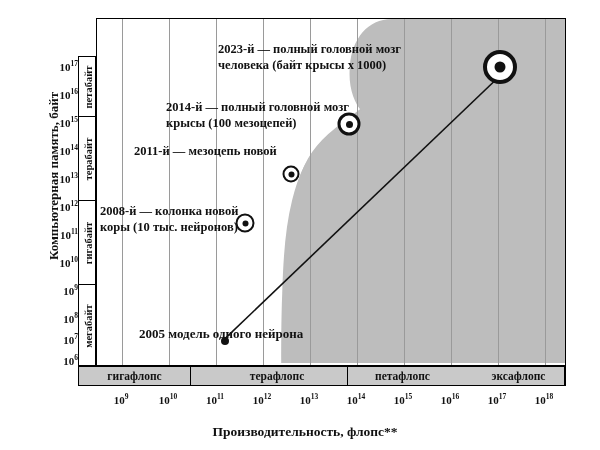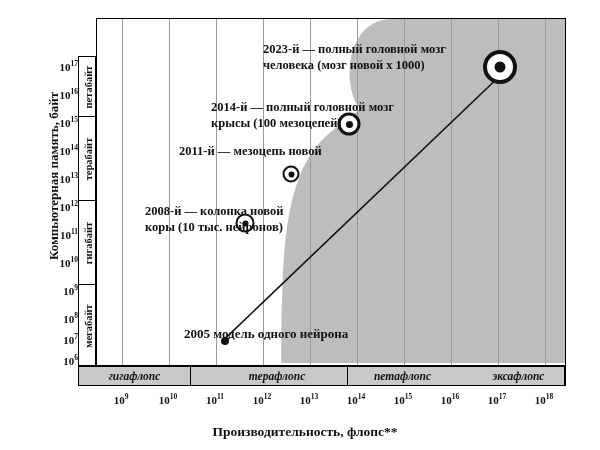--- a/index.html
+++ b/index.html
@@ -140,21 +140,20 @@
   
   #xband {
     position: absolute;
     left: 78px;
     top: 366px;
     width: 488px;
     height: 20px;
     border: 1.5px solid #000;
     box-sizing: border-box;
     background: #c9c9c9;
-    font-style: italic;
   }
   .xband-cell {
     position: absolute;
     top: 0;
     height: 100%;
     border-right: 1.5px solid #000;
     box-sizing: border-box;
     font-size: 11.5px;
     font-weight: bold;
     display: flex;
@@ -179,21 +178,21 @@
   }
   .xtick sup { font-size: 7.5px; }
   
   .anno {
     position: absolute;
     font-size: 12.5px;
     line-height: 15.5px;
     font-weight: bold;
     color: #111;
   }
-  .anno .l2 { display:block;padding-left:45px; }
+  .anno .l2 { display:block; }
 </style>
 </head>
 <body>
 
 <div id="stage">
 
   <div class="ylabel">Компьютерная память, байт</div>
 
   <div id="yticks">
     <div class="ytick" style="top:58px">10<sup>17</sup></div>
@@ -266,21 +265,21 @@
       <span class="core" style="width:7px;height:7px"></span>
     </div>
 
     <div class="pt" style="left:403px;top:48px;width:34px;height:34px;border-width:4px">
       <span class="core" style="width:11px;height:11px"></span>
     </div>
   </div>
 
   <div class="anno" style="left:218px;top:42px;width:250px">
     <span class="l2">2023-й — полный головной мозг</span>
-    <span class="l2">человека (мозг новой х 1000)</span>
+    <span class="l2">человека (байт крысы х 1000)</span>
   </div>
 
   <div class="anno" style="left:166px;top:100px;width:250px">
     <span class="l2">2014-й — полный головной мозг</span>
     <span class="l2">крысы (100 мезоцепей)</span>
   </div>
 
   <div class="anno" style="left:134px;top:144px;width:230px">
     <span class="l2">2011-й — мезоцепь новой</span>
   </div>

